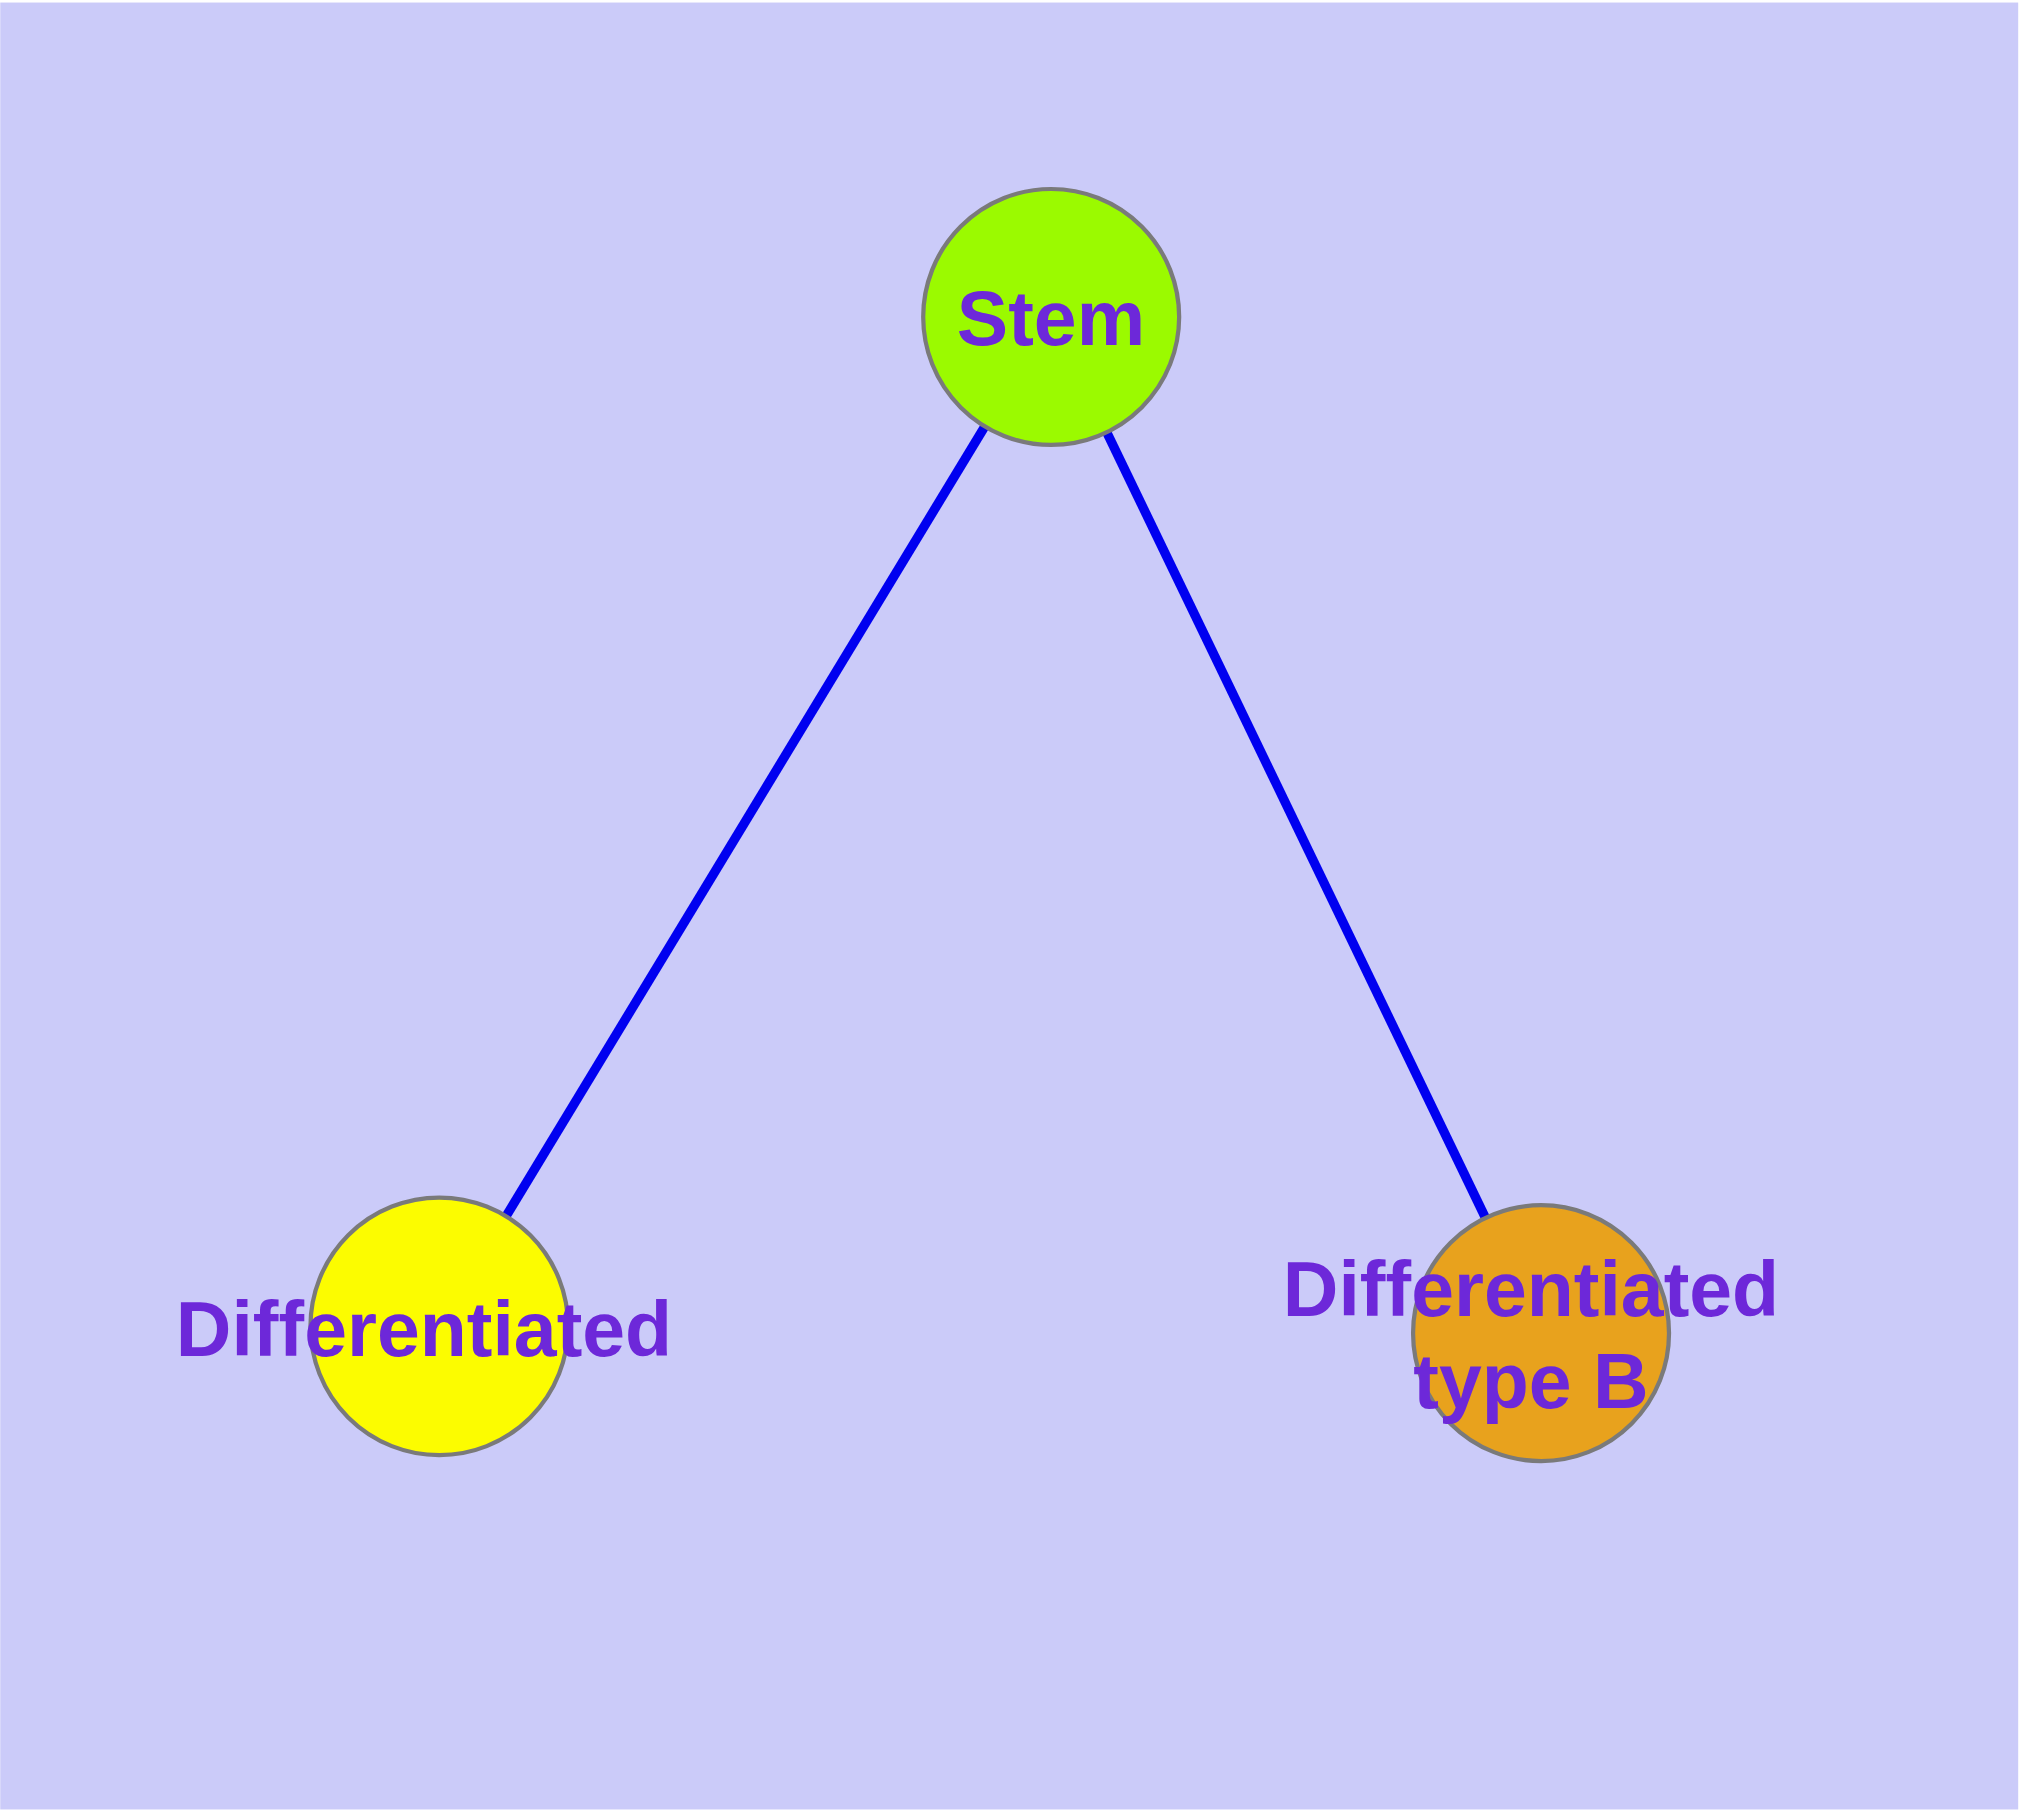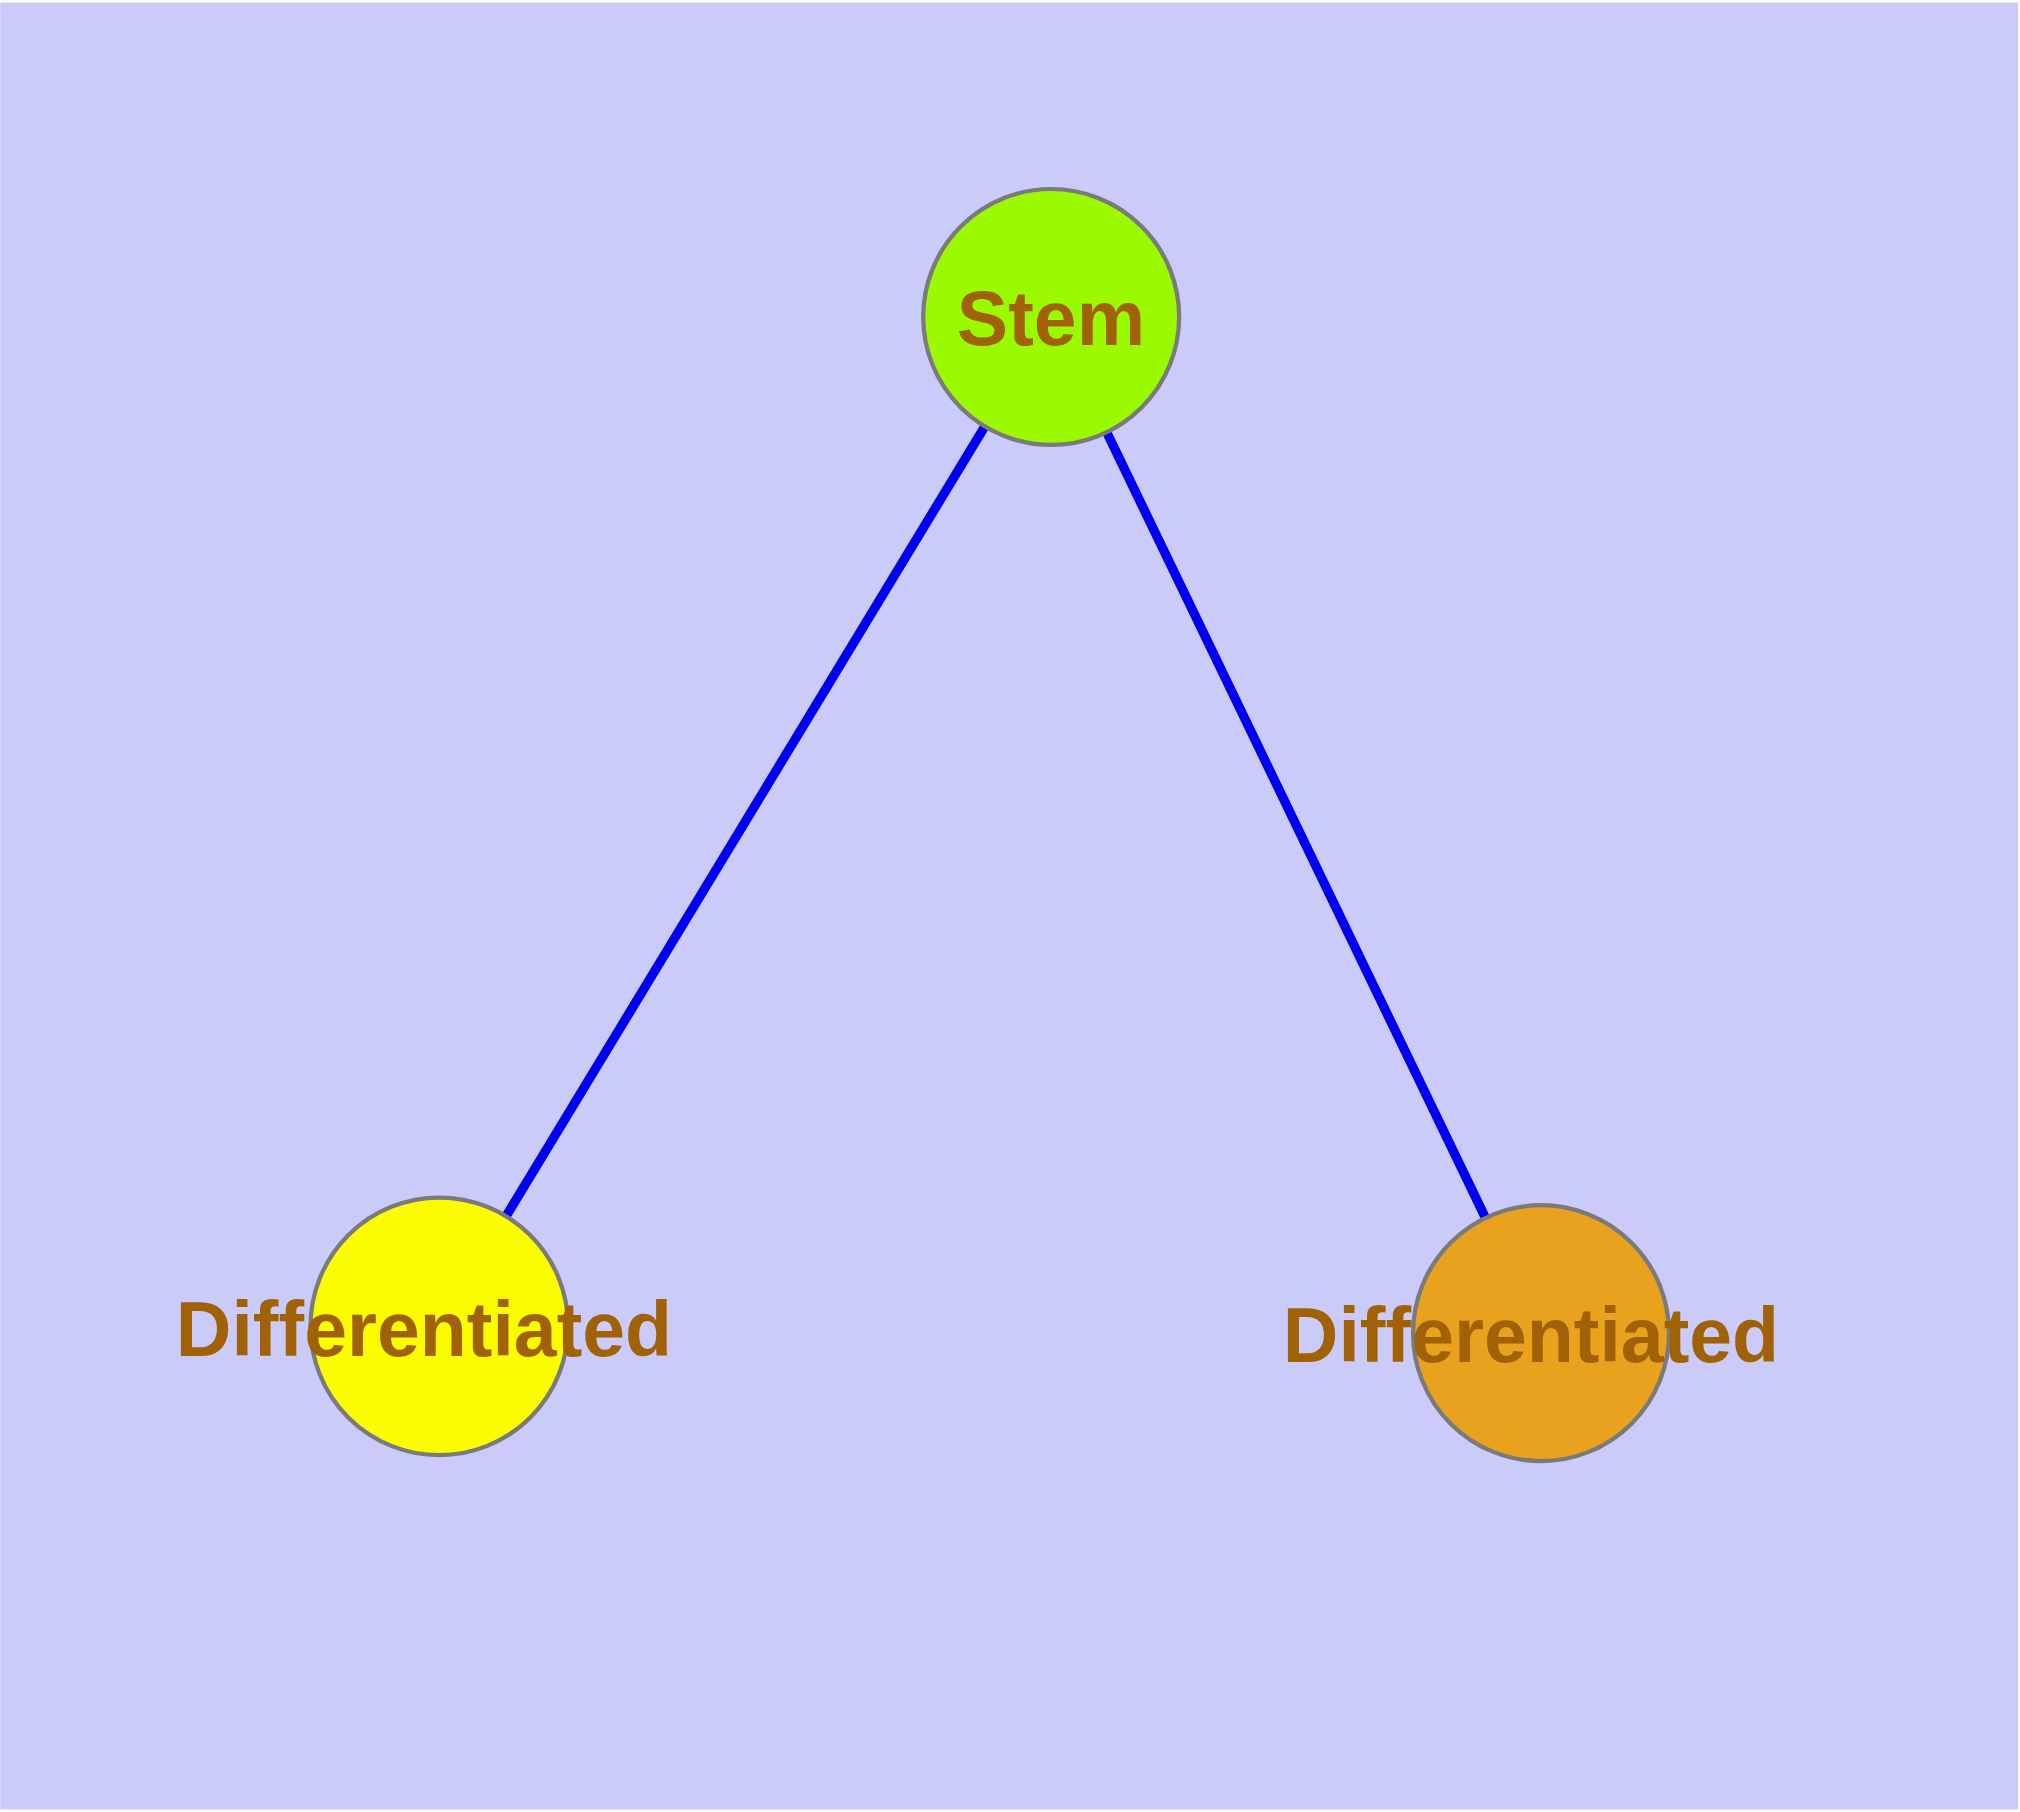--- a/index.html
+++ b/index.html
@@ -28,21 +28,21 @@
     stroke-linecap: butt;
   }
   .node-circle {
     stroke-width: 5;
   }
   .node-label {
     position: absolute;
     transform: translate(-50%, -50%);
     text-align: center;
     white-space: nowrap;
-    color: #a16207;
+    color: #6d28d9;
     font-weight: 700;
     font-size: 77px;
     line-height: 92px;
     letter-spacing: 0px;
   }
 </style>
 </head>
 <body>
 
 <div class="canvas">
@@ -62,16 +62,17 @@
   <div class="node-label" style="left:1051px; top:318px;">
     <div>Stem</div>
   </div>
 
   <div class="node-label" style="left:424px; top:1329px;">
     <div>Differentiated</div>
   </div>
 
   <div class="node-label" style="left:1531px; top:1335px;">
     <div>Differentiated</div>
+    <div>type B</div>
   </div>
 
 </div>
 
 
 </body></html>

